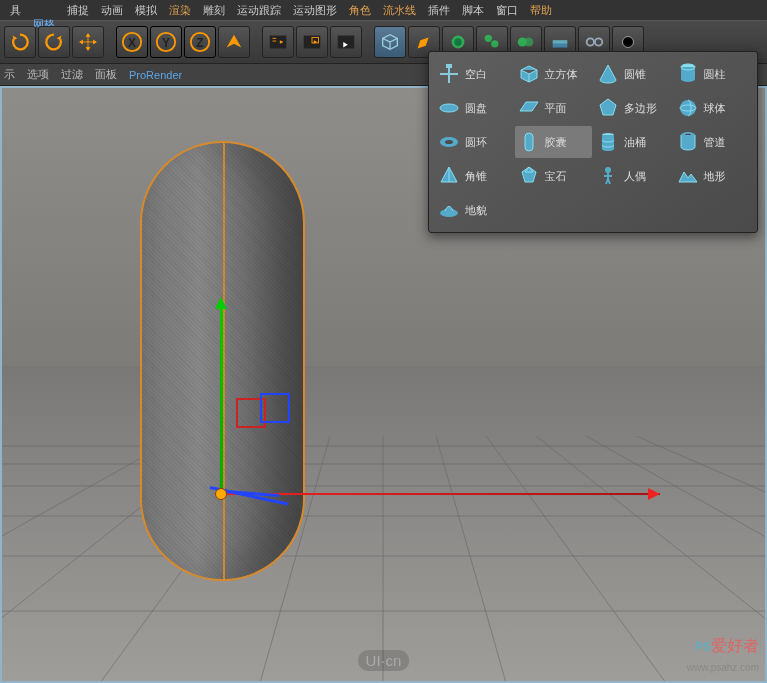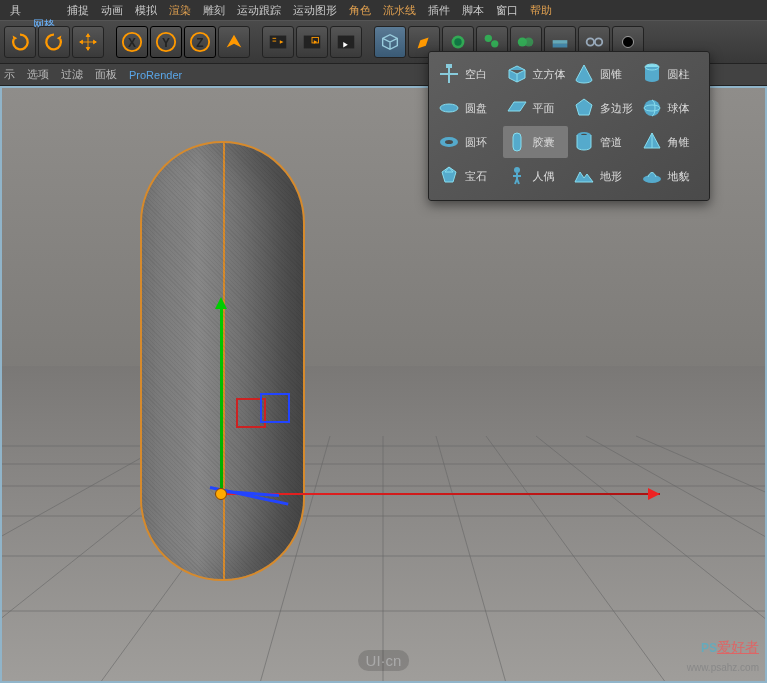--- a/index.html
+++ b/index.html
@@ -12,21 +12,21 @@
 .tbtn{width:32px;height:32px;background:linear-gradient(#555,#3a3a3a);border:1px solid #222;border-radius:3px;display:flex;align-items:center;justify-content:center;cursor:pointer;}
 .tbtn svg{width:22px;height:22px;}
 .tbtn.orange-ring{border:1px solid #000;}
 .sep{width:8px;}
 .subbar{height:22px;background:#424242;display:flex;align-items:center;padding:0 4px;font-size:11px;color:#bbb;gap:12px;border-bottom:1px solid #222;}
 .subbar .active{color:#5aa6e8;}
 .viewport{position:relative;width:767px;height:597px;background:#918f8c;overflow:hidden;}
 .floor{position:absolute;left:0;top:280px;width:100%;height:320px;background:linear-gradient(#7a7876,#8a8886 40%,#a09e9b);}
 .wall{position:absolute;left:0;top:0;width:100%;height:290px;background:linear-gradient(#8f8d8a,#7d7b78);}
 .grid{position:absolute;left:0;top:0;width:100%;height:100%;}
-.popup{position:absolute;left:428px;top:51px;width:282px;background:linear-gradient(145deg,#5f5f5f,#4a4a4a);border:1px solid #222;border-radius:3px;box-shadow:0 4px 12px rgba(0,0,0,0.5);padding:6px;}
+.popup{position:absolute;left:428px;top:51px;width:330px;background:linear-gradient(145deg,#5f5f5f,#4a4a4a);border:1px solid #222;border-radius:3px;box-shadow:0 4px 12px rgba(0,0,0,0.5);padding:6px;}
 .popup-grid{display:grid;grid-template-columns:repeat(4,1fr);gap:2px;}
 .pitem{display:flex;flex-direction:row;align-items:center;gap:4px;padding:4px 2px;cursor:pointer;border-radius:2px;font-size:11px;color:#ddd;}
 .pitem.sel{background:#7a7a7a;}
 .pitem .picon{width:24px;height:24px;display:flex;align-items:center;justify-content:center;flex-shrink:0;}
 .pitem .plabel{flex:1;white-space:nowrap;}
 .capsule{position:absolute;left:140px;top:55px;width:165px;height:440px;}
 .capsule-body{width:100%;height:100%;border-radius:82px;background:linear-gradient(90deg,#696969 0%,#7a7a7a 15%,#888 35%,#6c6c6c 70%,#5a5a5a 100%);border:2px solid #d68a2c;box-shadow:inset -30px 0 40px rgba(0,0,0,0.25),inset 20px 0 30px rgba(255,255,255,0.08);position:relative;overflow:hidden;}
 .capsule-body::after{content:"";position:absolute;inset:0;background:repeating-linear-gradient(45deg,rgba(0,0,0,0.06) 0 1px,transparent 1px 3px);}
 .midline{position:absolute;left:50%;top:0;width:2px;height:100%;background:#d68a2c;}
 .axis-g{position:absolute;left:220px;top:215px;width:3px;height:195px;background:linear-gradient(#0c0,#0a0);}
@@ -34,21 +34,21 @@
 .axis-r{position:absolute;left:220px;top:407px;width:440px;height:2px;background:linear-gradient(90deg,#e22,#a11);}
 .axis-r::after{content:"";position:absolute;right:-6px;top:-5px;border:6px solid transparent;border-left:12px solid #e22;}
 .axis-b{position:absolute;left:210px;top:400px;width:80px;height:3px;background:#24f;transform:rotate(12deg);transform-origin:left;}
 .axis-b2{position:absolute;left:224px;top:406px;width:55px;height:3px;background:#24f;transform:rotate(4deg);}
 .gizmo-r{position:absolute;left:236px;top:312px;width:30px;height:30px;border:2px solid #c22;}
 .gizmo-b{position:absolute;left:260px;top:307px;width:30px;height:30px;border:2px solid #24f;}
 .origin{position:absolute;left:215px;top:402px;width:12px;height:12px;background:#fa0;border:1px solid #840;border-radius:50%;}
 .wm{position:absolute;left:50%;bottom:12px;transform:translateX(-50%);font-size:15px;color:#aaa;background:rgba(0,0,0,0.15);padding:2px 8px;border-radius:10px;}
 .wm2{position:absolute;right:8px;bottom:8px;text-align:right;}
 .wm2 .a{font-size:12px;color:#6ab;font-weight:bold;}
-.wm2 .b{font-size:14px;color:#d66;text-decoration:underline;}
+.wm2 .b{font-size:16px;color:#d66;}
 .wm2 .c{font-size:10px;color:#888;}
 .frame{position:absolute;inset:0;border:2px solid #90b4c9;pointer-events:none;}
 </style>
 </head>
 <body>
 
 <div class="menubar">
   <span class="mi">具</span>
   <span class="mi active">网格</span>
   <span class="mi">捕捉</span>
@@ -315,20 +315,30 @@
         <span class="picon">
           <svg viewBox="0 0 24 24">
             <rect x="8" y="3" width="8" height="18" rx="4" fill="#5ac" stroke="#8de"></rect>
           </svg>
         </span>
         <span class="plabel">胶囊</span>
       </div>
       <div class="pitem">
         <span class="picon">
           <svg viewBox="0 0 24 24">
+            <ellipse cx="12" cy="5" rx="6" ry="2" fill="#8de"></ellipse>
+            <path d="M6 5v14a6 2 0 0 0 12 0V5" fill="#5ac"></path>
+            <path d="M6 10a6 2 0 0 0 12 0M6 15a6 2 0 0 0 12 0" fill="none" stroke="#8de"></path>
+          </svg>
+        </span>
+        <span class="plabel">油桶</span>
+      </div>
+      <div class="pitem">
+        <span class="picon">
+          <svg viewBox="0 0 24 24">
             <ellipse cx="12" cy="5" rx="7" ry="3" fill="#5ac"></ellipse>
             <ellipse cx="12" cy="5" rx="3" ry="1.3" fill="#4a4a4a"></ellipse>
             <path d="M5 5v12a7 3 0 0 0 14 0V5" fill="#5ac" stroke="#8de"></path>
           </svg>
         </span>
         <span class="plabel">管道</span>
       </div>
       <div class="pitem">
         <span class="picon">
           <svg viewBox="0 0 24 24">

